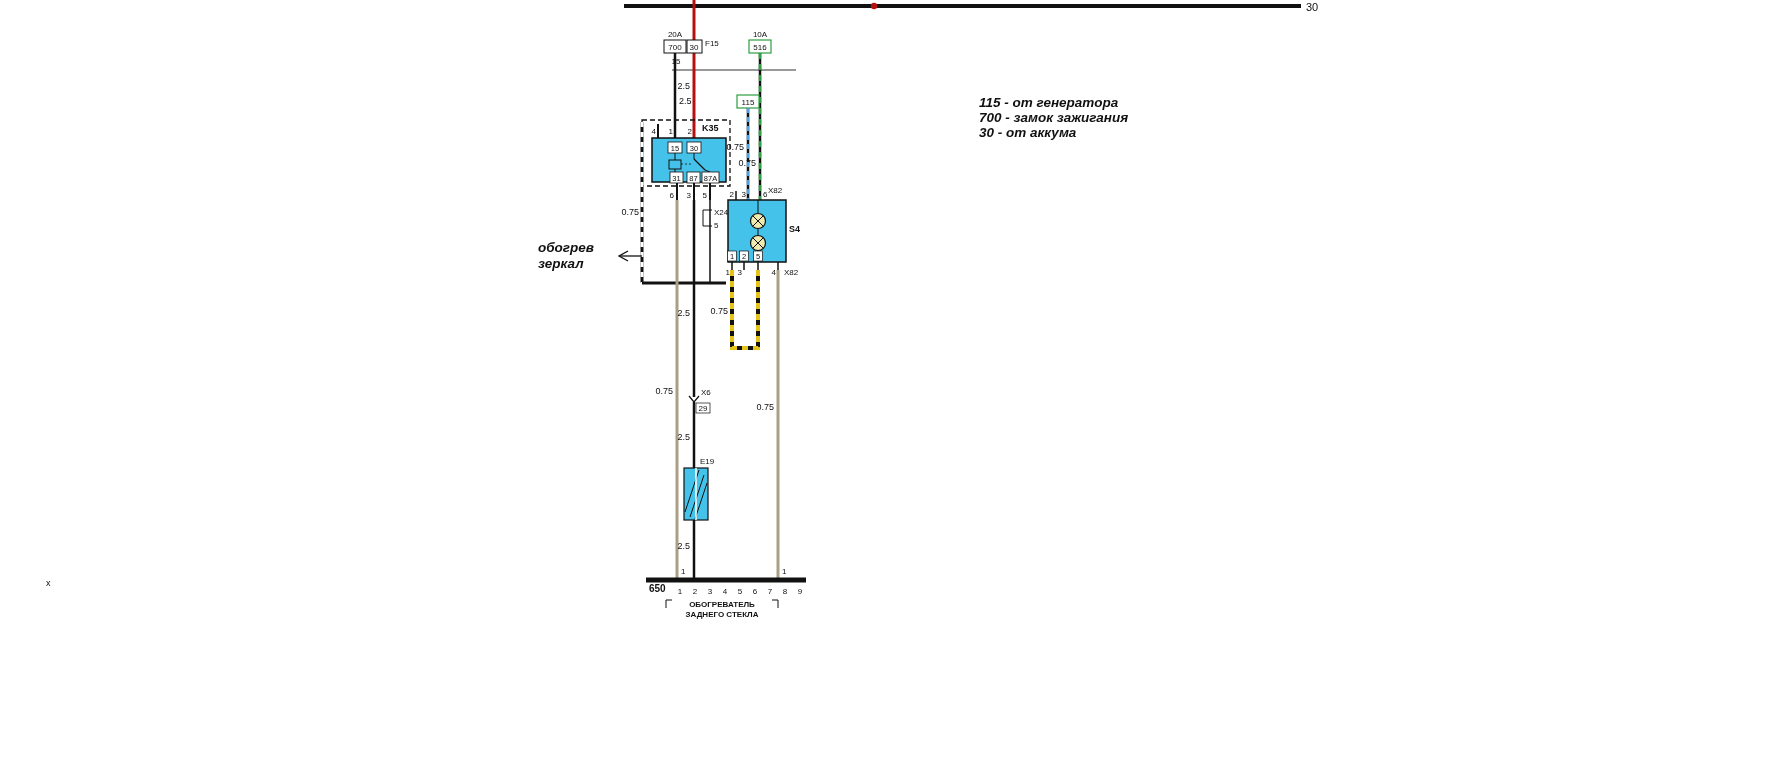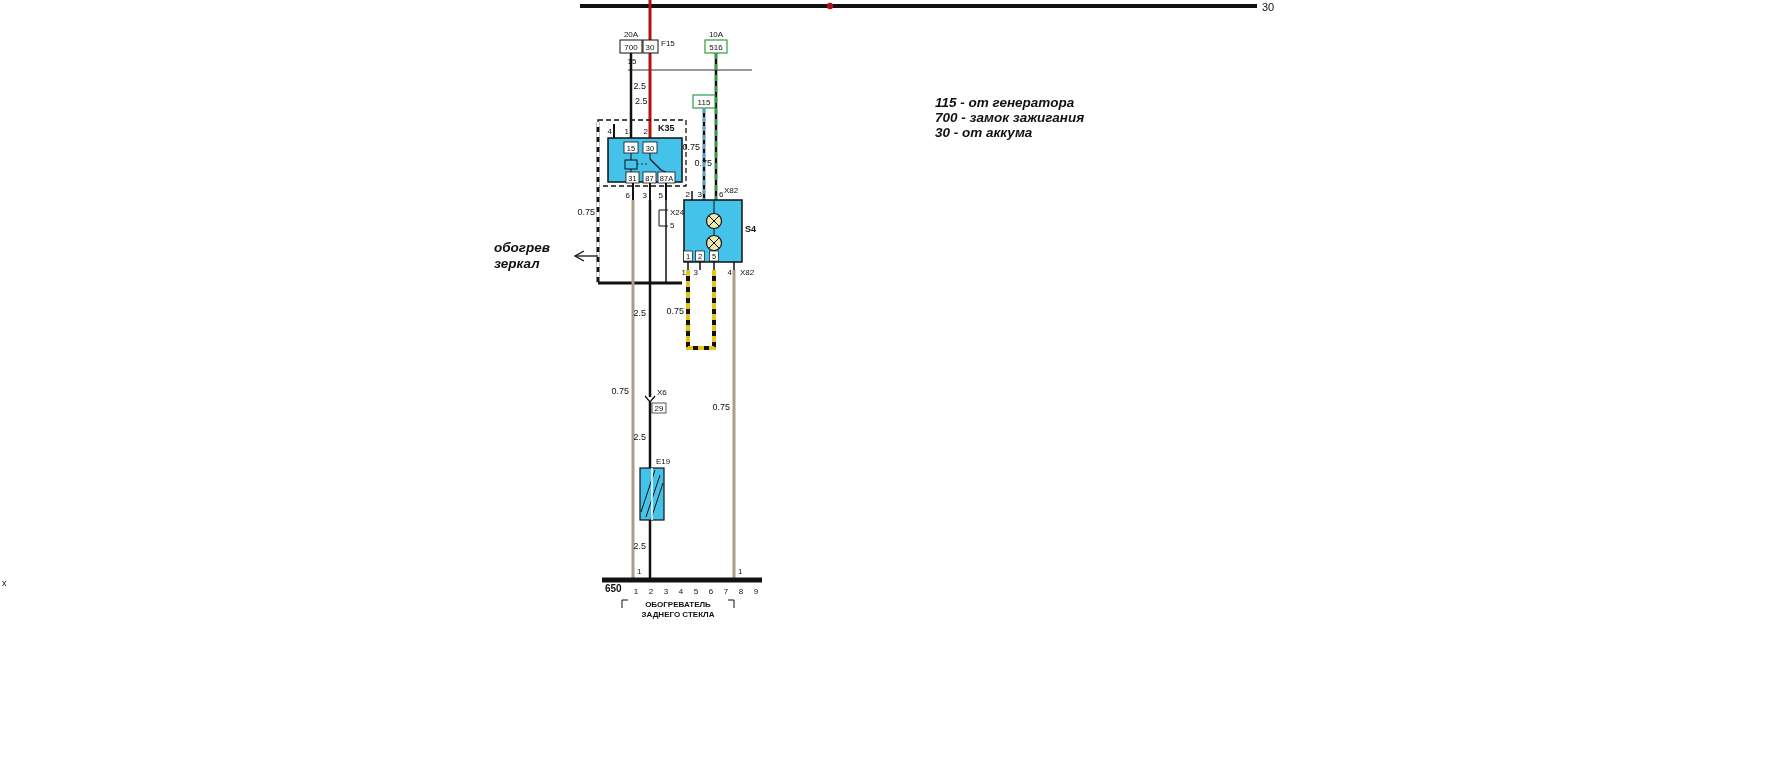--- a/index.html
+++ b/index.html
@@ -1,16 +1,16 @@
 <!DOCTYPE html>
 <html><head>
 <meta charset="utf-8">
 <style>
   html,body{margin:0;padding:0;background:#ffffff;}
-  .page{position:relative;width:1656px;height:768px;background:#ffffff;overflow:hidden;}
+  .page{position:relative;width:1656px;height:768px;background:#ffffff;overflow:hidden;margin-left:44px;}
   svg text{font-family:"Liberation Sans","DejaVu Sans",sans-serif;fill:#111;}
   text.pin{font-size:8px;}
   text.small{font-size:7.5px;}
   text.gauge{font-size:9px;}
   text.name{font-size:9px;font-weight:bold;}
   text.plain{font-size:8px;}
   text.bi{font-size:13.5px;font-weight:bold;font-style:italic;}
   text.code{font-size:10px;font-weight:bold;}
   text.caption{font-size:8px;font-weight:bold;}
   text.busref{font-size:11px;}

